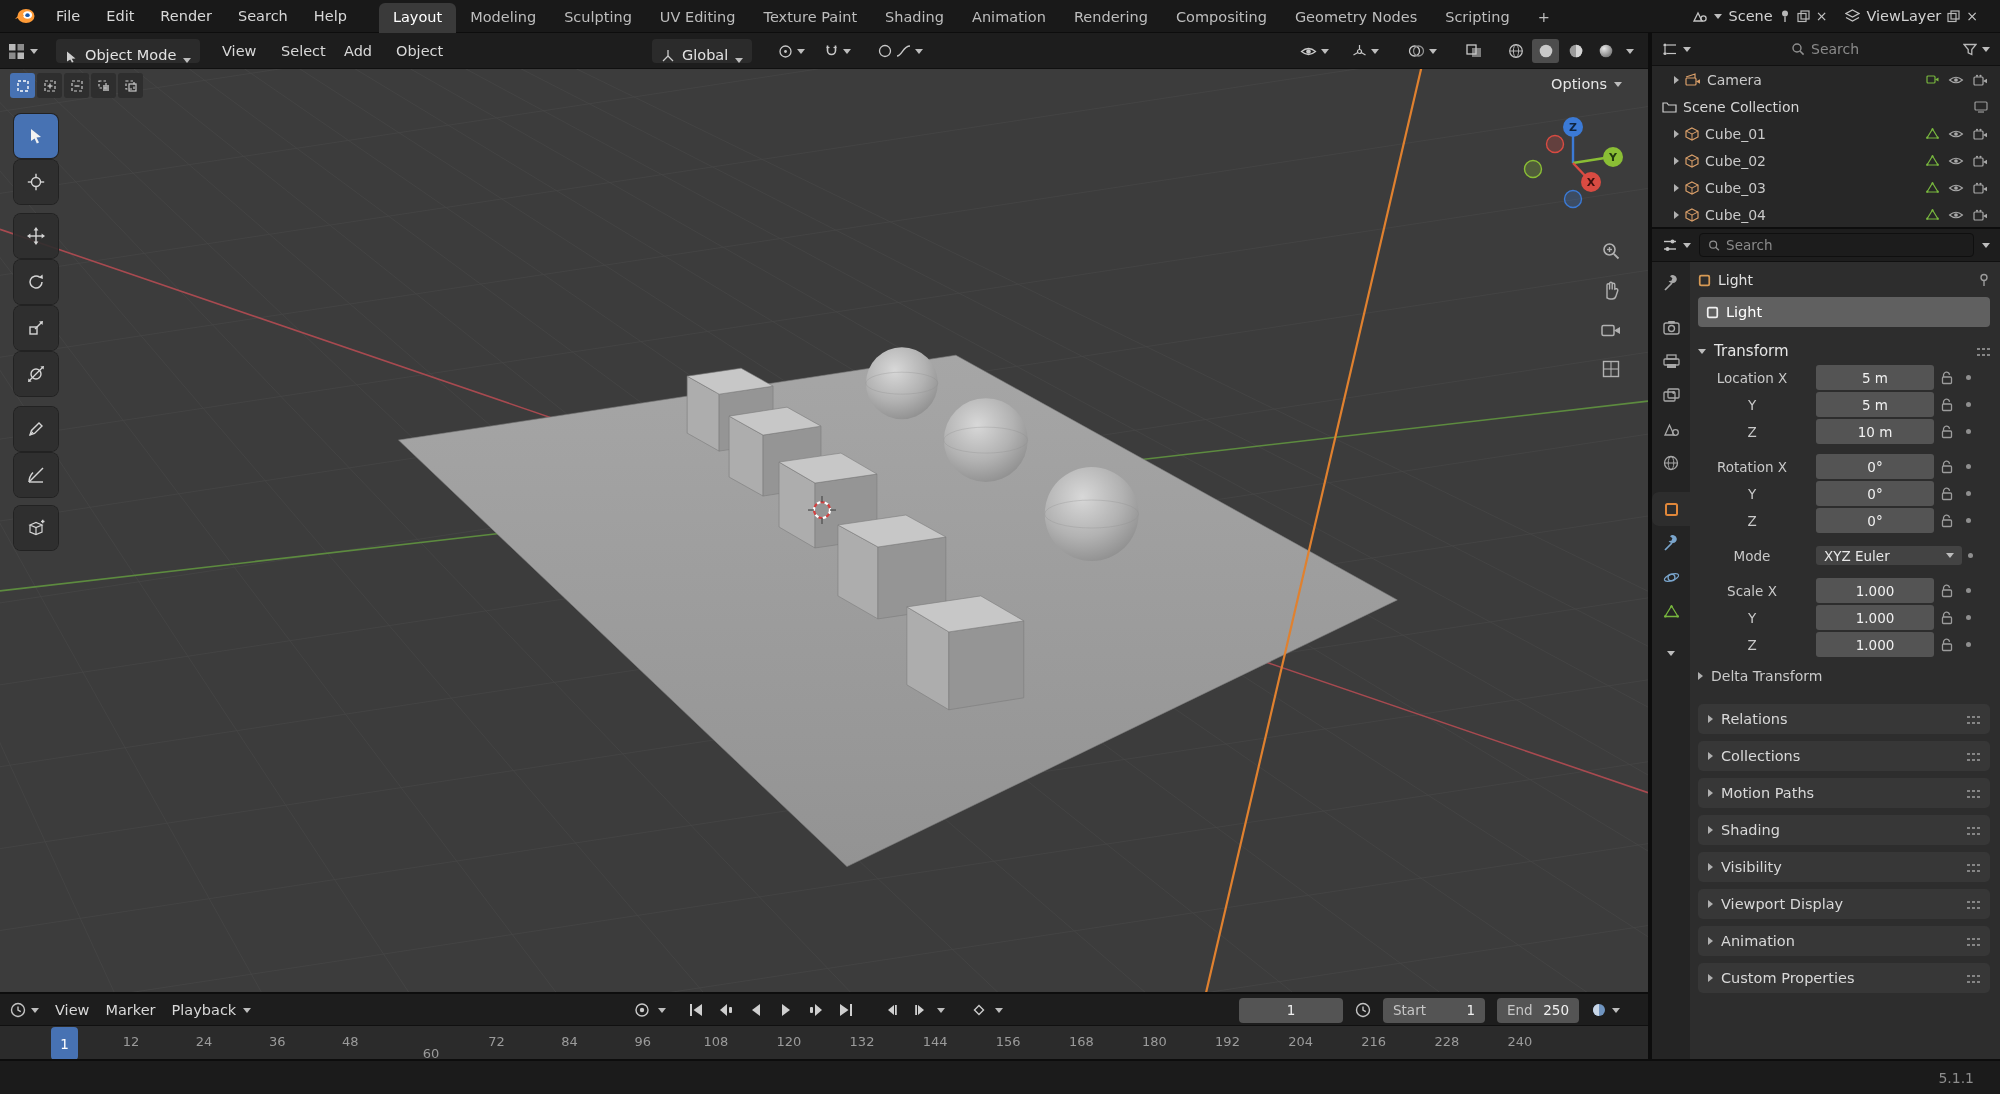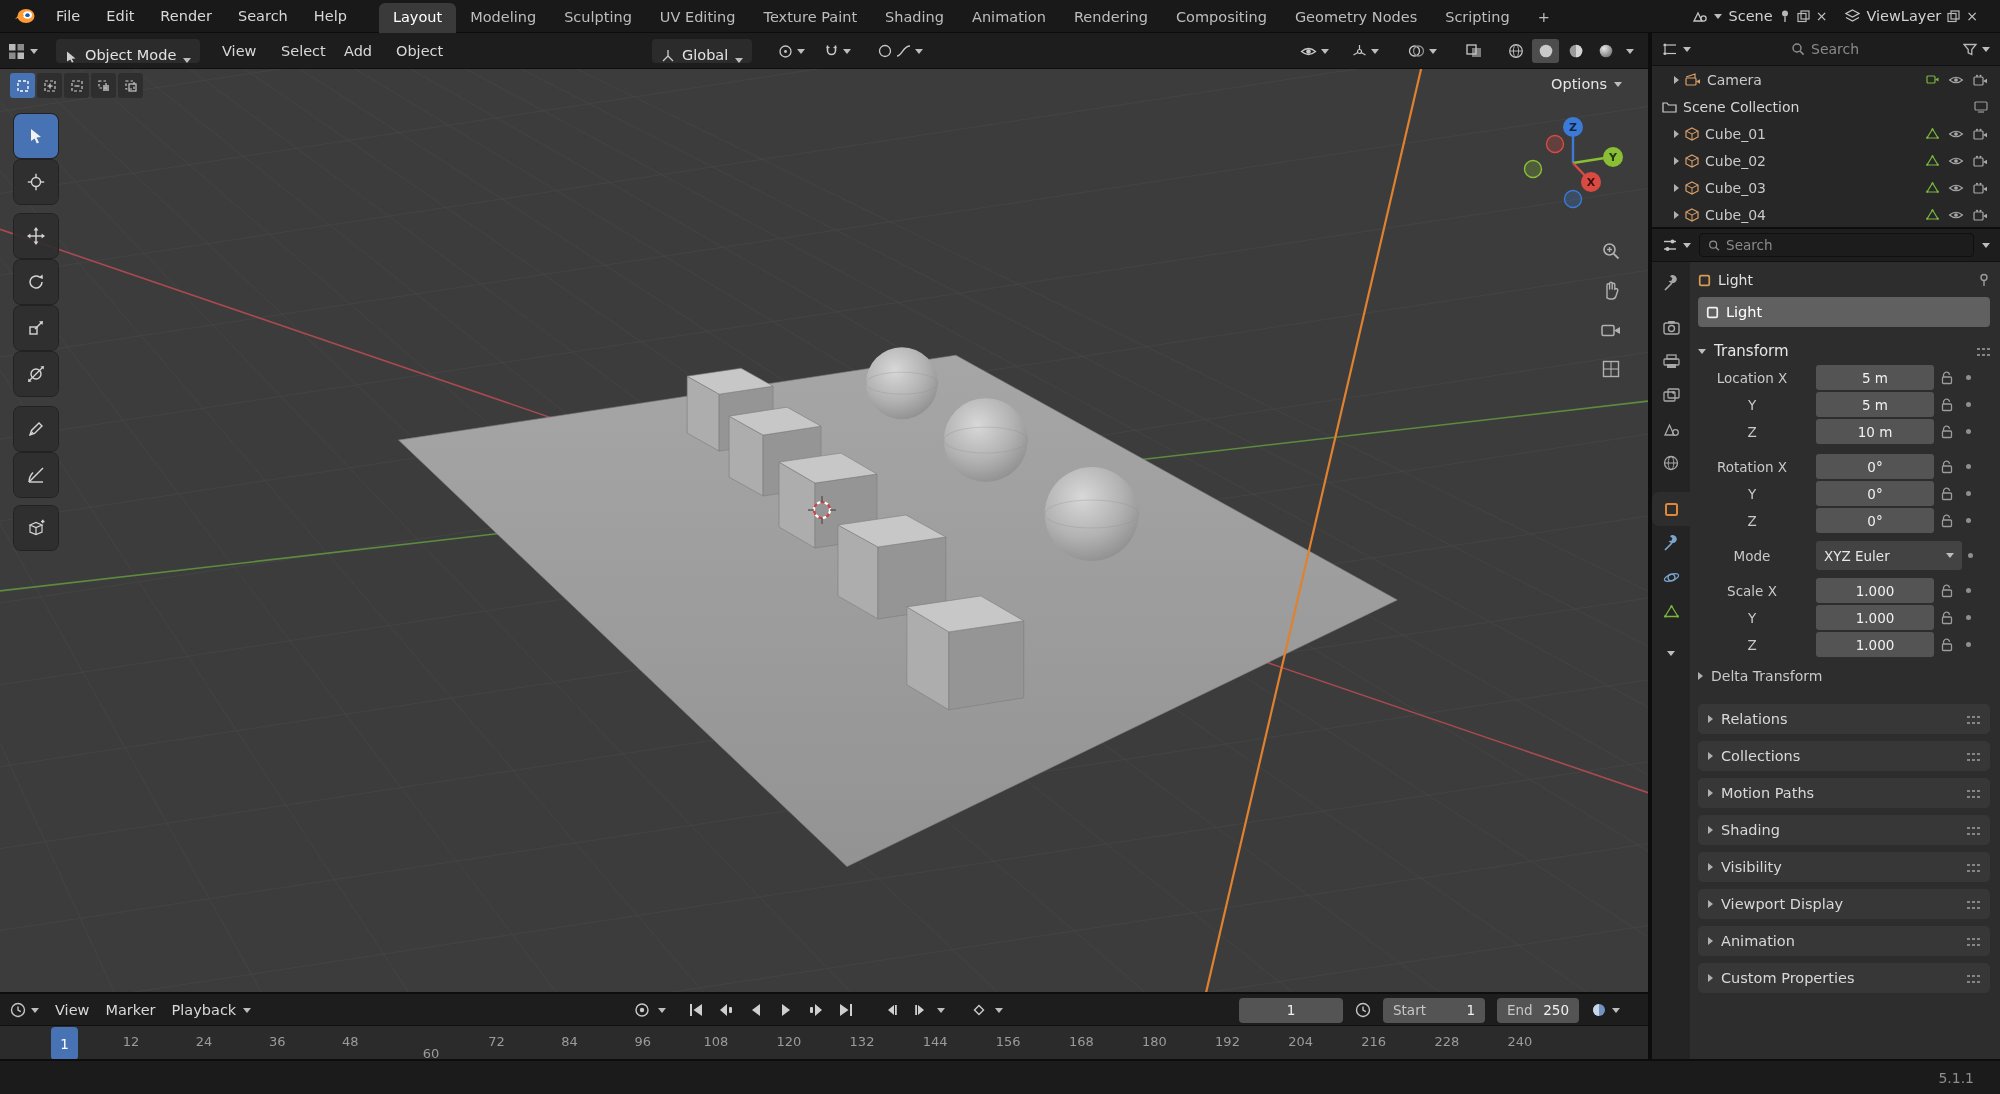--- a/index.html
+++ b/index.html
@@ -61,21 +61,21 @@
   #tabstrip{width:38px;background:#242424;position:relative;flex:none;}
   .ptab{width:38px;height:34px;display:flex;align-items:center;justify-content:center;}
   .ptab.active{background:#2d2d2d;border-radius:7px 0 0 7px;}
   #pr-content{flex:1;padding:4px 10px 0 8px;overflow:hidden;}
   .crumb{height:28px;display:flex;align-items:center;gap:7px;color:#e0e0e0;font-size:14px;}
   .name-field{height:30px;background:#606060;border-radius:4px;display:flex;align-items:center;gap:7px;padding:0 8px;color:#ffffff;font-size:14.5px;margin:3px 0 10px;}
   .panel-hdr{height:28px;display:flex;align-items:center;gap:8px;color:#e6e6e6;font-size:15px;}
   .trow{height:25px;margin-bottom:2px;display:flex;align-items:center;}
   .tlabel{width:118px;text-align:center;padding-right:10px;color:#c9c9c9;font-size:13.5px;flex:none;}
   .val-field{width:118px;height:25px;background:#545454;border-radius:3px;display:flex;align-items:center;justify-content:center;color:#f1f1f1;font-size:13.5px;flex:none;}
-  .mode-dd{width:146px;height:29px;background:#434343;border-radius:3px;display:flex;align-items:center;padding:0 8px;color:#e8e8e8;font-size:13.5px;gap:6px;}
+  .mode-dd{width:146px;height:19px;background:#434343;border-radius:3px;display:flex;align-items:center;padding:0 8px;color:#e8e8e8;font-size:13.5px;gap:6px;}
   .lockcol{width:26px;display:flex;justify-content:center;flex:none;}
   .animdot{width:5px;height:5px;background:#8f8f8f;border-radius:50%;margin-left:6px;}
   .gapper{height:8px;}
   .subpanel{height:26px;display:flex;align-items:center;gap:8px;color:#c9c9c9;font-size:14px;margin-top:6px;}
   .section-bar{height:30px;background:#373737;border-radius:5px;display:flex;align-items:center;gap:8px;padding:0 10px;color:#d8d8d8;font-size:14.5px;margin:7px 0;}
   
   #statusbar{position:absolute;left:0;top:1059px;width:2000px;height:35px;background:#1b1b1b;border-top:2px solid #0d0d0d;display:flex;align-items:center;}
   #version{margin-left:auto;padding-right:26px;color:#8d8d8d;font-size:14px;}
 </style>
 </head>

